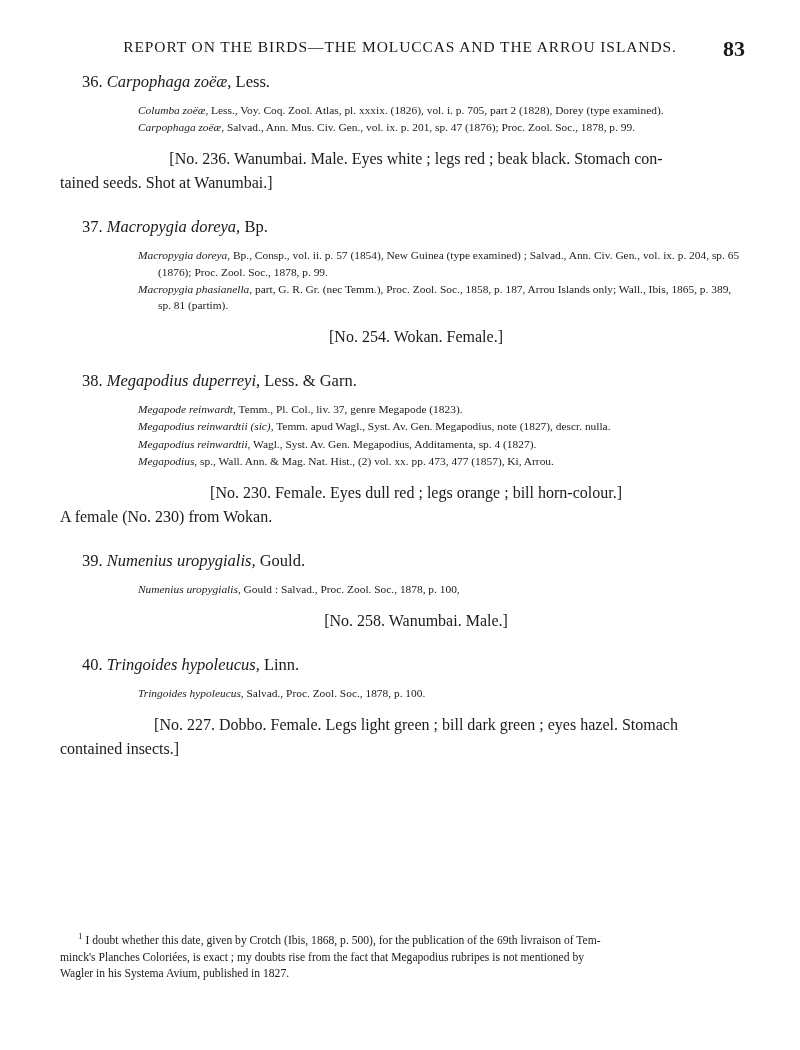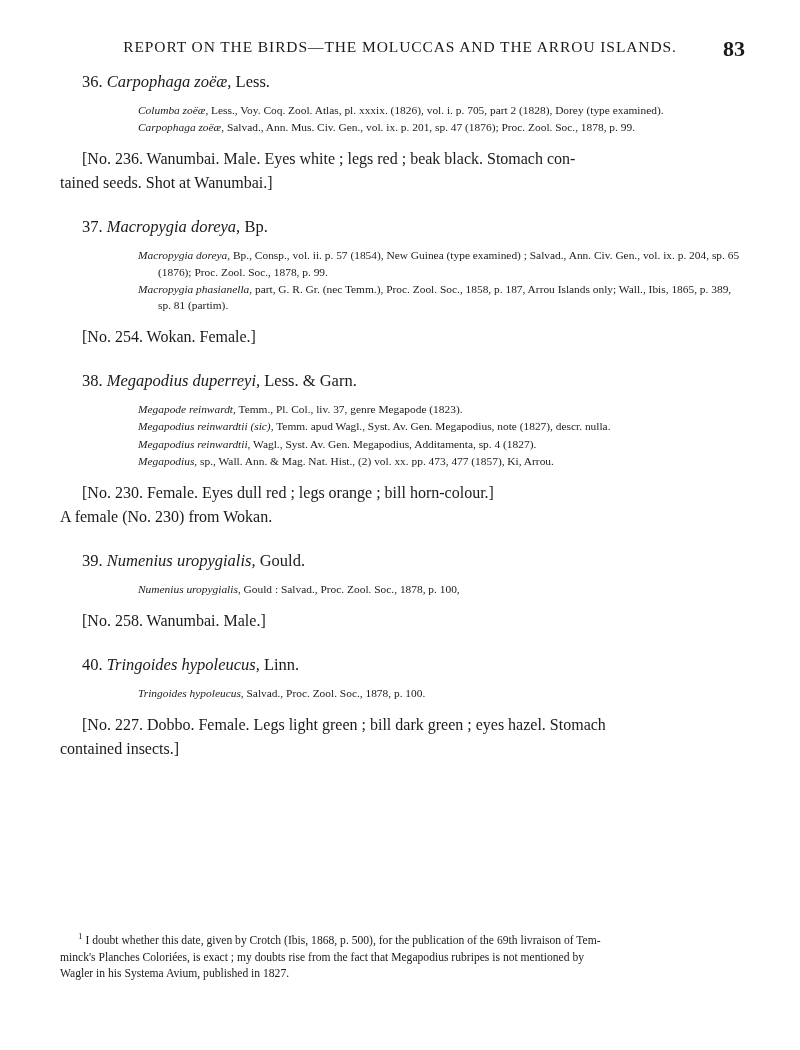--- a/index.html
+++ b/index.html
@@ -86,20 +86,21 @@
   }
   .note-block {
     margin-top: 12px;
   }
   .note-line {
     font-size: 16px;
     line-height: 1.5;
   }
   .note-line.indented {
     text-indent: 22px;
+    text-align: center;
   }
   .footnotes {
     position: absolute;
     left: 60px;
     top: 930px;
     width: 690px;
     font-size: 11.6px;
     line-height: 1.45;
   }
   .footnotes .fn {

